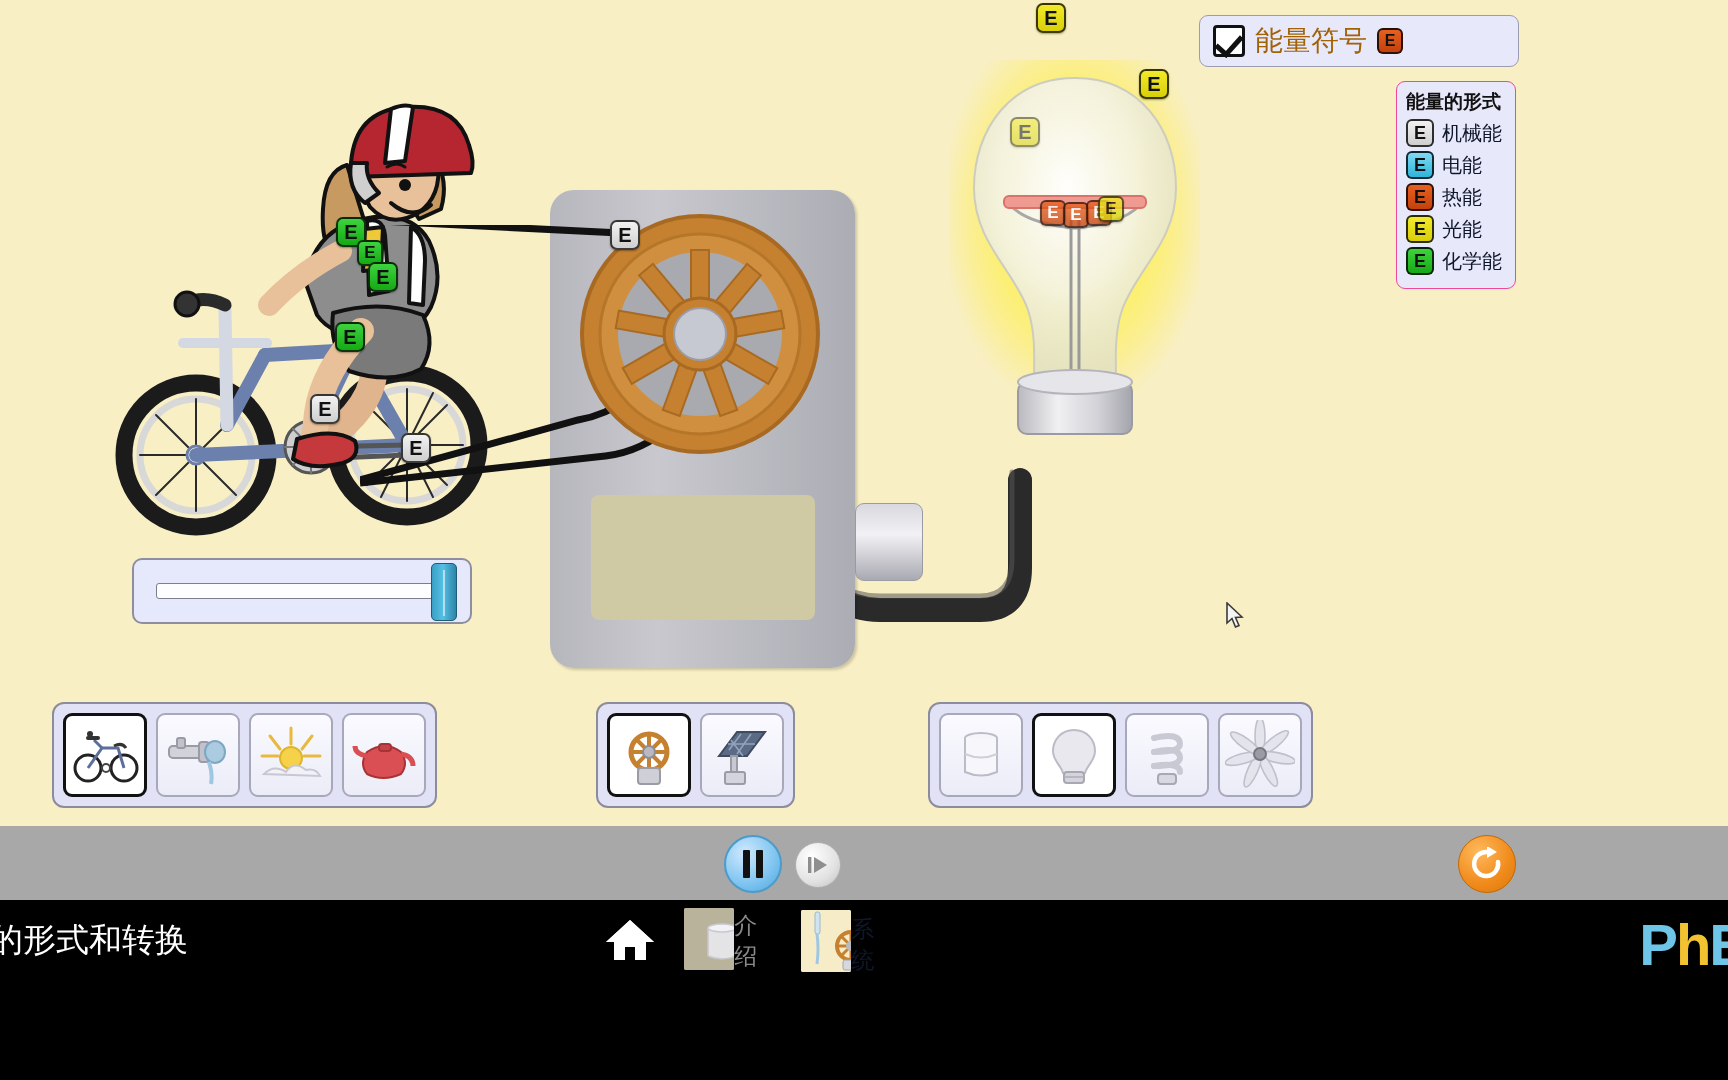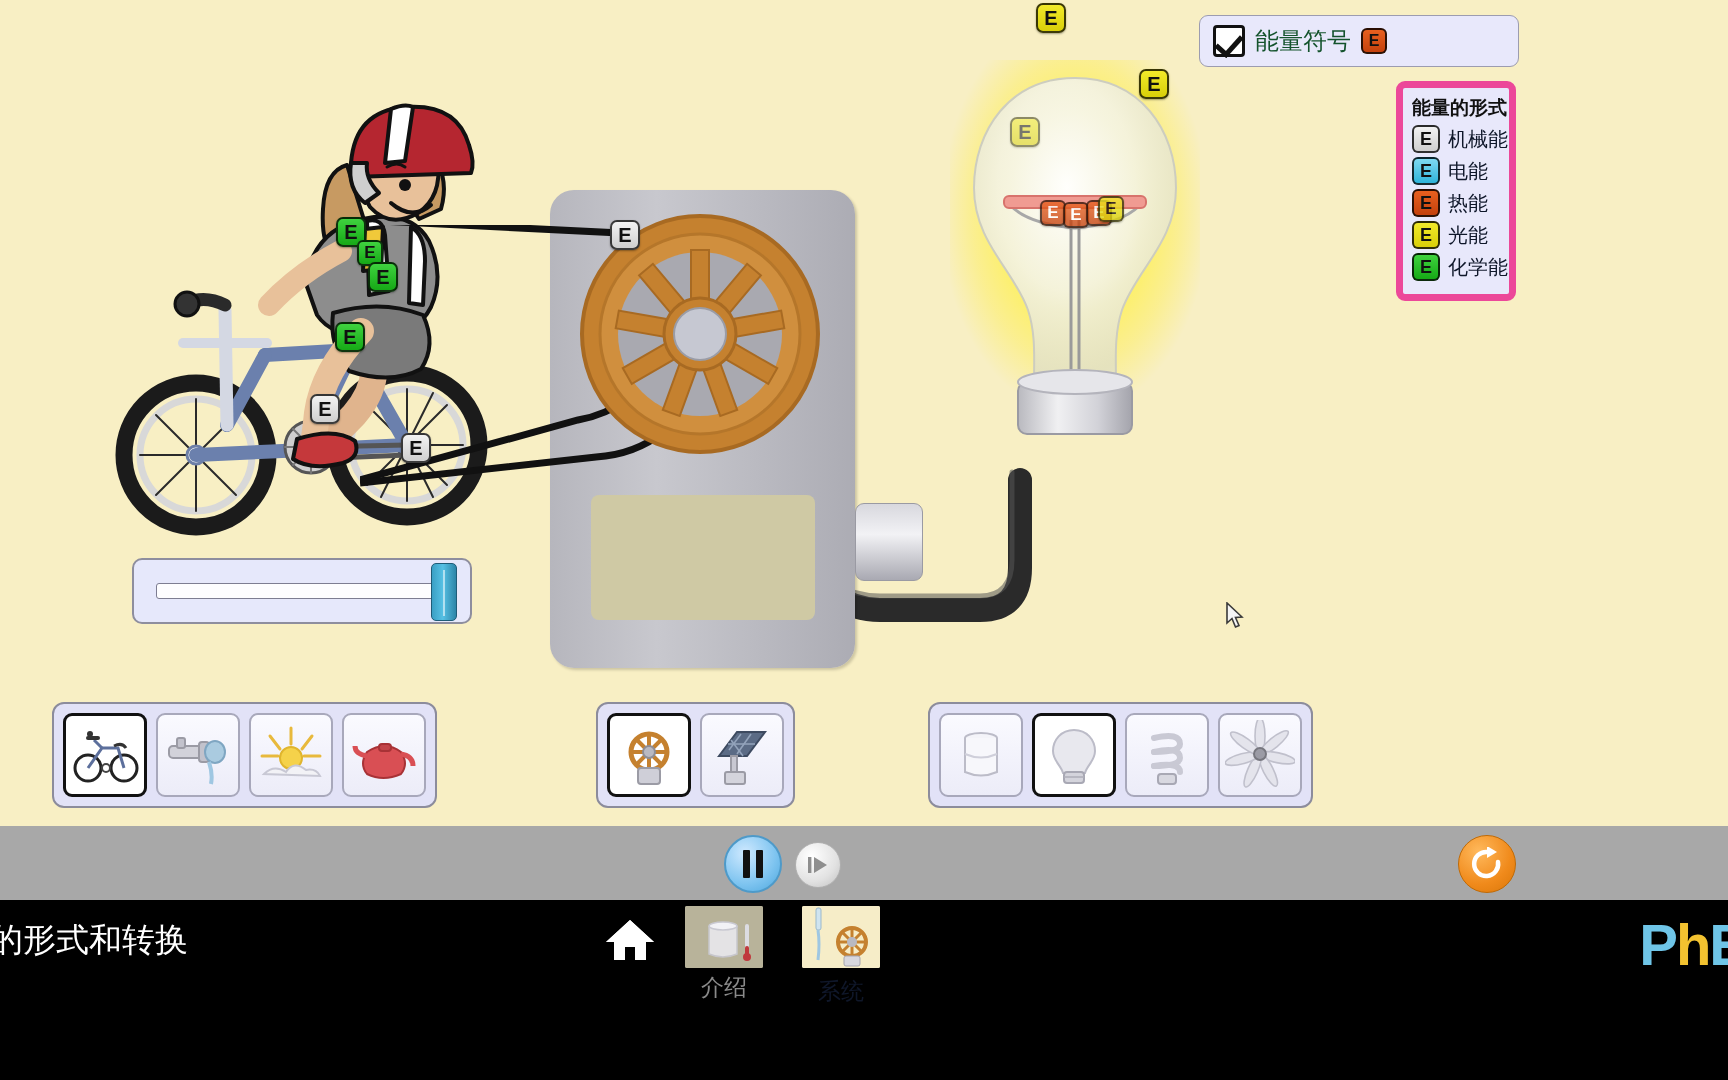--- a/index.html
+++ b/index.html
@@ -52,26 +52,26 @@
   }
   #symbols-checkbox{
     width:32px;height:32px;background:#fff;border:3px solid #111;border-radius:4px;
     position:relative;flex:0 0 auto;
   }
   #symbols-checkbox::after{
     content:"";position:absolute;left:5px;top:2px;
     width:11px;height:21px;border:solid #111;border-width:0 5px 5px 0;
     transform:rotate(42deg);
   }
-  #symbols-label{ font-size:24px; color:#14532d; white-space:nowrap; }
+  #symbols-label{ font-size:28px; color:#a16207; white-space:nowrap; }
 
   
   #legend-panel{
     position:absolute; left:1396px; top:81px; width:120px;
-    background:#e8e8fb; border:7px solid #ec4899; border-radius:9px;
+    background:#e8e8fb; border:1px solid #ec4899; border-radius:9px;
     padding:7px 9px 9px 9px; z-index:60;
   }
   #legend-title{ font-size:19px;font-weight:bold;color:#111;margin-bottom:4px;white-space:nowrap; }
   .legend-row{ display:flex;align-items:center;gap:8px;margin:4px 0; }
   .legend-row .lbl{ font-size:20px;color:#0f172a;white-space:nowrap; }
 
   
   #cyclist{ position:absolute; left:115px; top:55px; width:400px; height:490px; }
 
   
@@ -181,21 +181,21 @@
     position:absolute; left:0; top:900px; width:1728px; height:180px;
     background:#000;
   }
   #nav-title{
     position:absolute;left:-10px;top:918px;
     font-size:33px;color:#fff;white-space:nowrap;
   }
   #home-btn{ position:absolute;left:604px;top:918px;width:52px;height:44px; }
   .nav-tab{
     position:absolute;top:906px;width:80px;
-    display:flex;flex-direction:column;align-items:center;
+    display:flex;flex-direction:row;align-items:center;
   }
   #tab-intro{ left:684px; }
   #tab-system{ left:801px; }
   .nav-thumb{ width:78px;height:62px;border-radius:2px;overflow:hidden;position:relative; }
   .nav-tab .tablabel{ font-size:23px;margin-top:4px; }
   #tab-intro .tablabel{ color:#8a8a8a; }
   #tab-system .tablabel{ color:#0f172a;margin-top:8px; }
   #phet-logo{
     position:absolute;right:-18px;top:911px;
     font-size:58px;font-weight:bold;letter-spacing:-2px;

